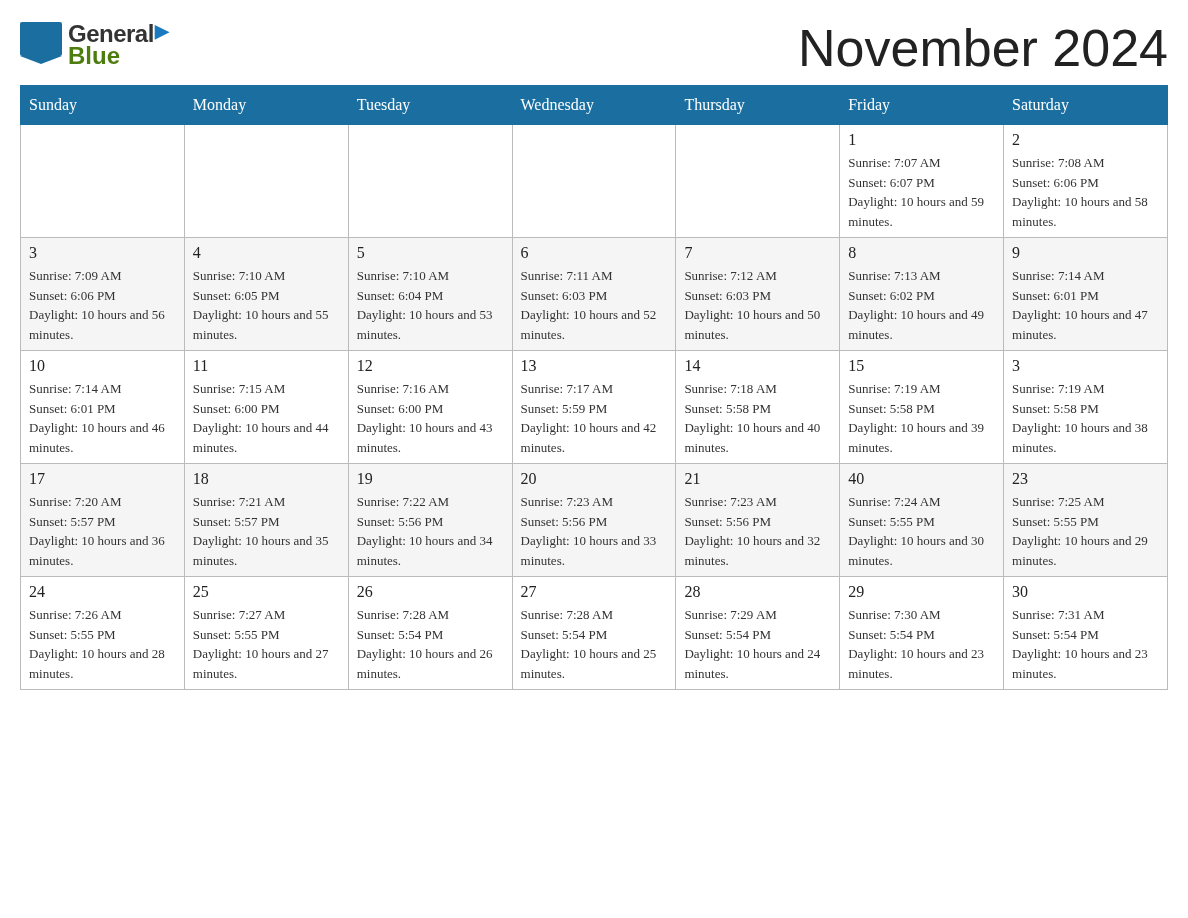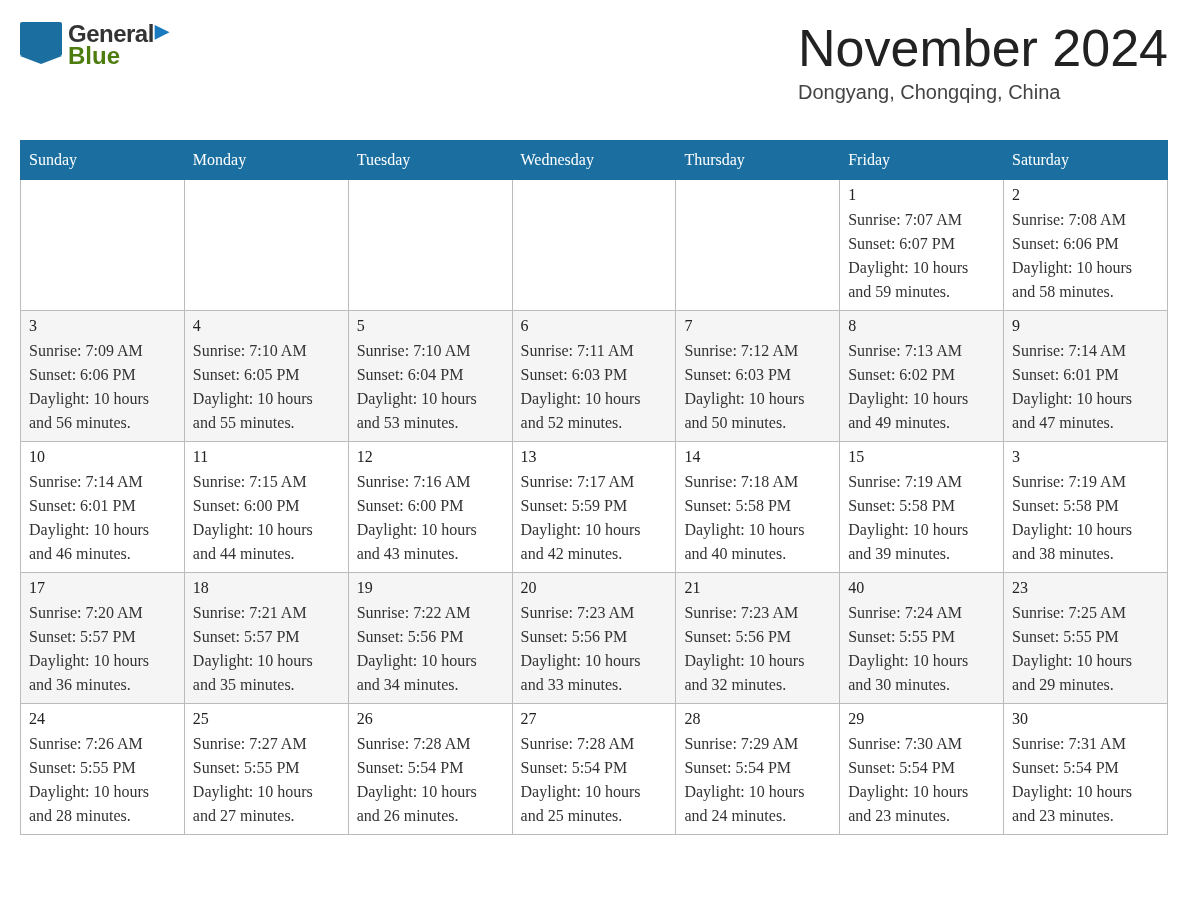--- a/index.html
+++ b/index.html
@@ -7,21 +7,21 @@
       font-family: Arial, sans-serif;
       background: #fff;
       width: 1188px;
       min-height: 918px;
       padding: 20px;
     }
     .header {
       display: flex;
       justify-content: space-between;
       align-items: flex-start;
-      margin-bottom: 36px;
+      margin-bottom: 8px;
     }
     .logo {
       display: flex;
       flex-direction: column;
       align-items: flex-start;
     }
     .title-area {
       text-align: left;
     }
     .month-title {
@@ -62,21 +62,21 @@
     .calendar tr:nth-child(even) td {
       background: #f5f5f5;
     }
     .day-number {
       font-size: 16px;
       font-weight: normal;
       color: #222;
       margin-bottom: 4px;
     }
     .day-info {
-      font-size: 16px;
+      font-size: 13px;
       color: #333;
       line-height: 1.5;
     }
     .logo-row {
       display: flex;
       align-items: center;
     }
   </style>
 </head>
 <body>
@@ -91,21 +91,20 @@
         </svg>
       </div>
       <div>
         <div style="font-size:24px;font-weight:bold;color:#333;letter-spacing:-0.5px;">General<span style="color:#1a7abf;font-size:18px;vertical-align:top;margin-left:1px;">▶</span></div>
         <div style="font-size:24px;font-weight:bold;color:#4d7c0f;margin-top:-6px;">Blue</div>
       </div>
     </div>
   </div>
   <div class="title-area">
     <div class="month-title">November 2024</div>
-    <div class="location">Dongyang, Chongqing, China</div>
   </div>
 </div>
 
 <table class="calendar">
   <thead>
     <tr>
       <th>Sunday</th>
       <th>Monday</th>
       <th>Tuesday</th>
       <th>Wednesday</th>

